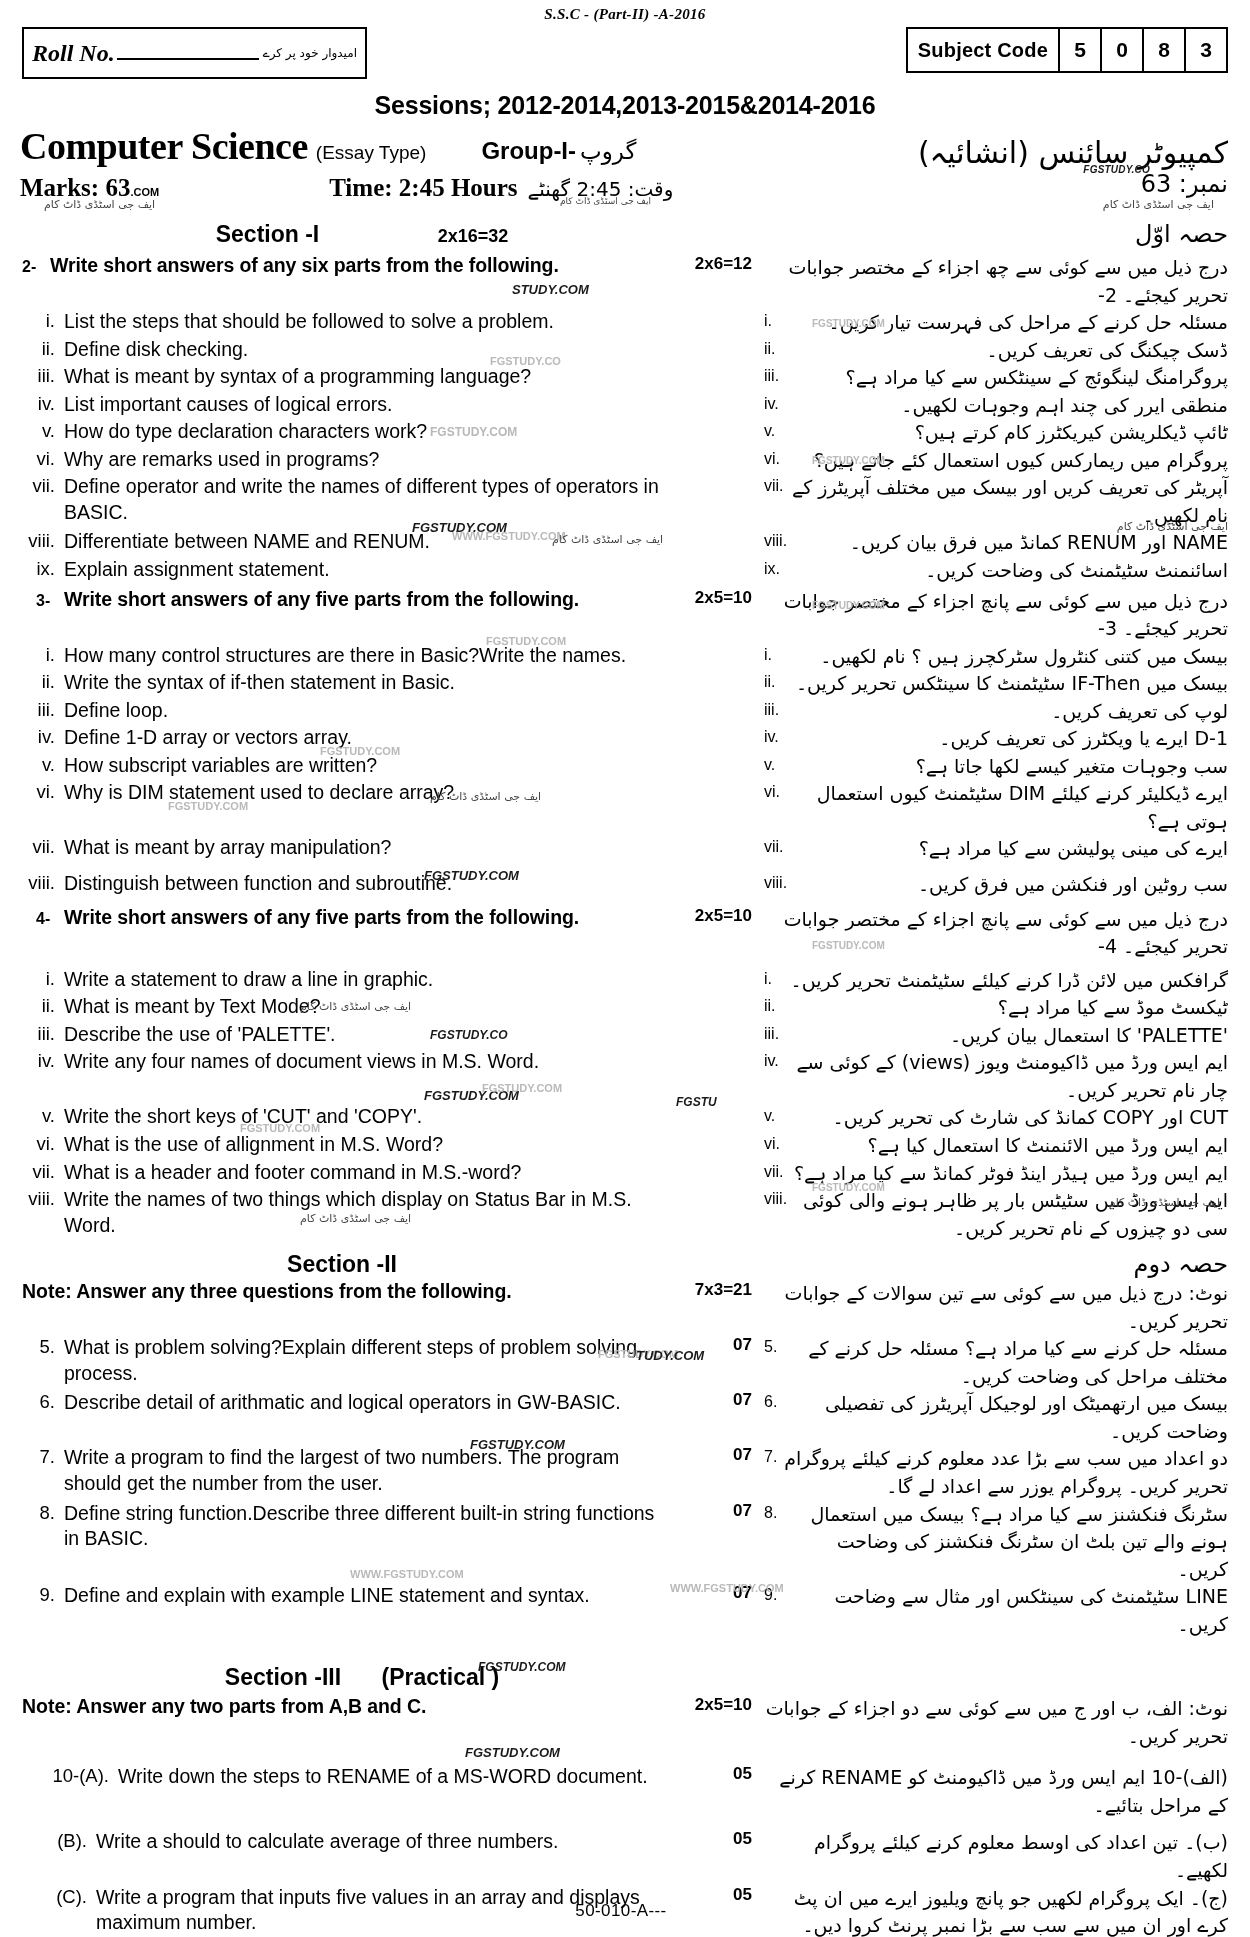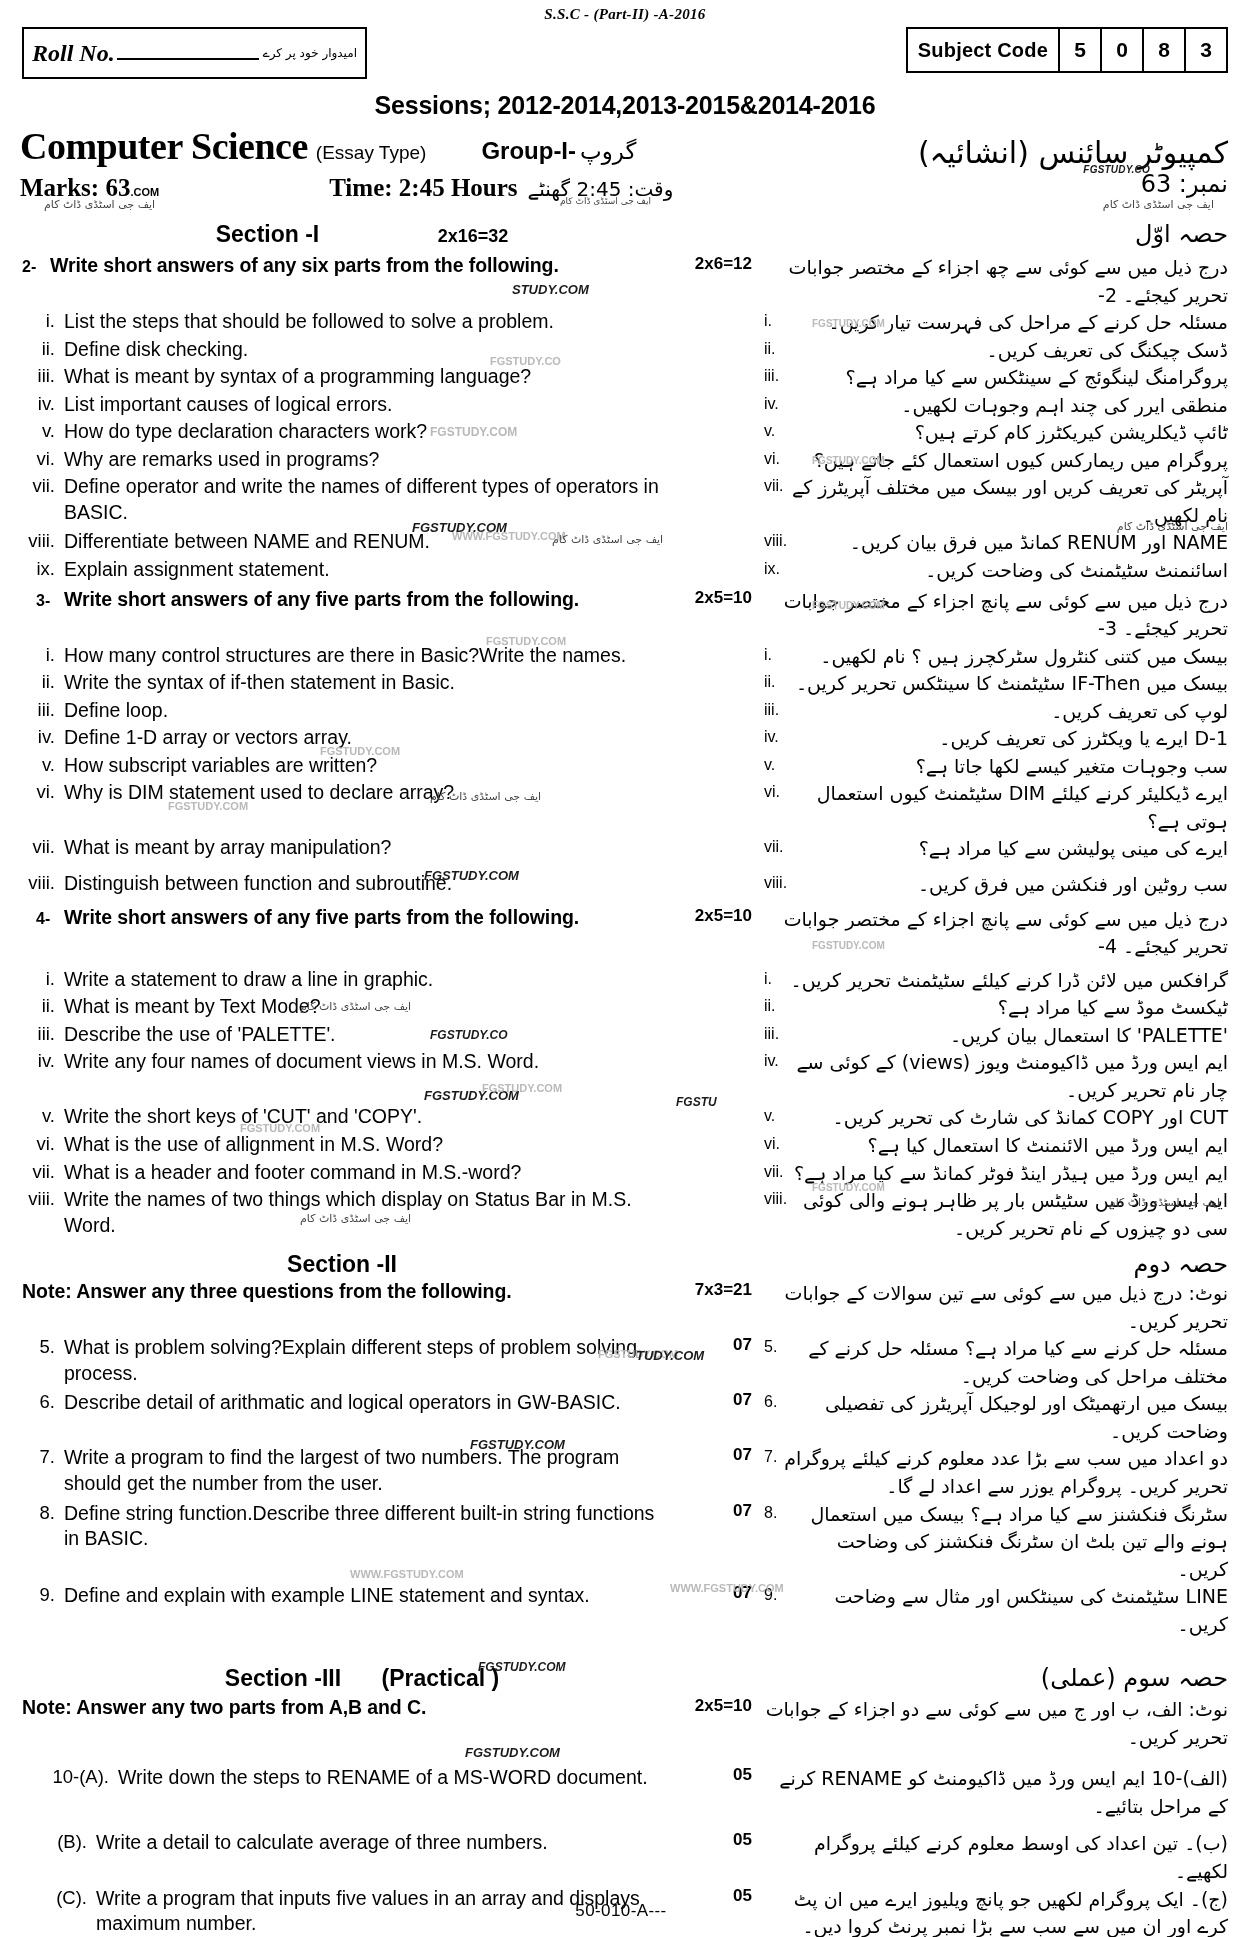--- a/index.html
+++ b/index.html
@@ -706,23 +706,20 @@
           </div>
         </div>
     </div>
   </div>
 
   <div class="sec-row" style="margin-top:26px;">
     <div class="sec-left" style="text-align:center; padding-left:40px;">
       <span class="sec-head">Section -III</span>
       <span class="sec-head" style="margin-left:36px;">(Practical )</span>
     </div>
-    <div class="sec-right">
-      <span class="urdu">حصہ سوم (عملی)</span>
-    </div>
   </div>
 
   <div class="qline" style="margin-top:4px;">
     <div class="eng-col">
       <span class="note-lbl">Note:</span>
       <span class="q-head">Answer any two parts from A,B and C.</span>
     </div>
     <div class="mark-col">2x5=10</div>
     <div class="urdu-col"><span class="urdu" style="font-size:19px;text-align:right;">نوٹ: الف، ب اور ج میں سے کوئی سے دو اجزاء کے جوابات تحریر کریں۔</span></div>
   </div>
@@ -735,21 +732,21 @@
             <span class="ptext">Write down the steps to RENAME of a MS-WORD document.</span>
           </div>
         </div>
       <div class="mark-col">05</div>
       <div class="urdu-col"><span class="urdu">(الف)-10 ایم ایس ورڈ میں ڈاکیومنٹ کو RENAME کرنے کے مراحل بتائیے۔</span></div>
     </div>
     <div class="qline" style="margin-top:10px;">
       <div class="eng-col">
           <div class="part">
             <span class="rn" style="width:74px;">(B).</span>
-            <span class="ptext">Write a detail to calculate average of three numbers.</span>
+            <span class="ptext">Write a should to calculate average of three numbers.</span>
           </div>
         </div>
       <div class="mark-col">05</div>
       <div class="urdu-col"><span class="urdu">(ب)۔ تین اعداد کی اوسط معلوم کرنے کیلئے پروگرام لکھیے۔</span></div>
     </div>
     <div class="qline">
       <div class="eng-col">
           <div class="part">
             <span class="rn" style="width:74px;">(C).</span>
             <span class="ptext">Write a program that inputs five values in an array and displays maximum number.</span>

